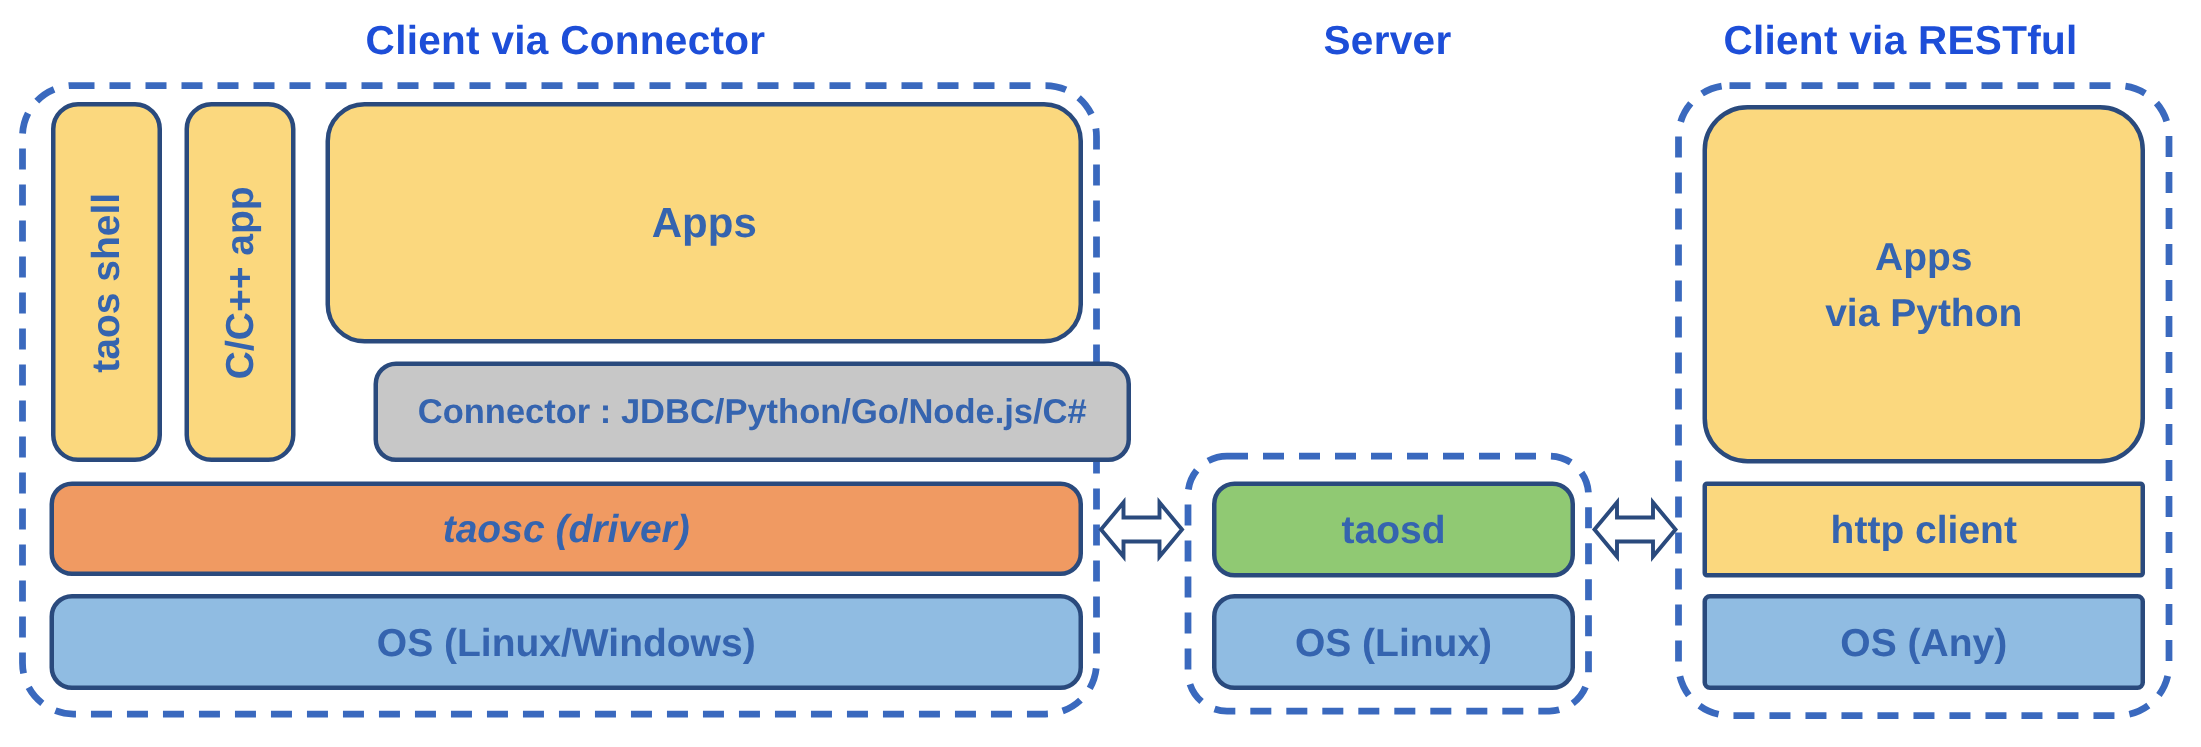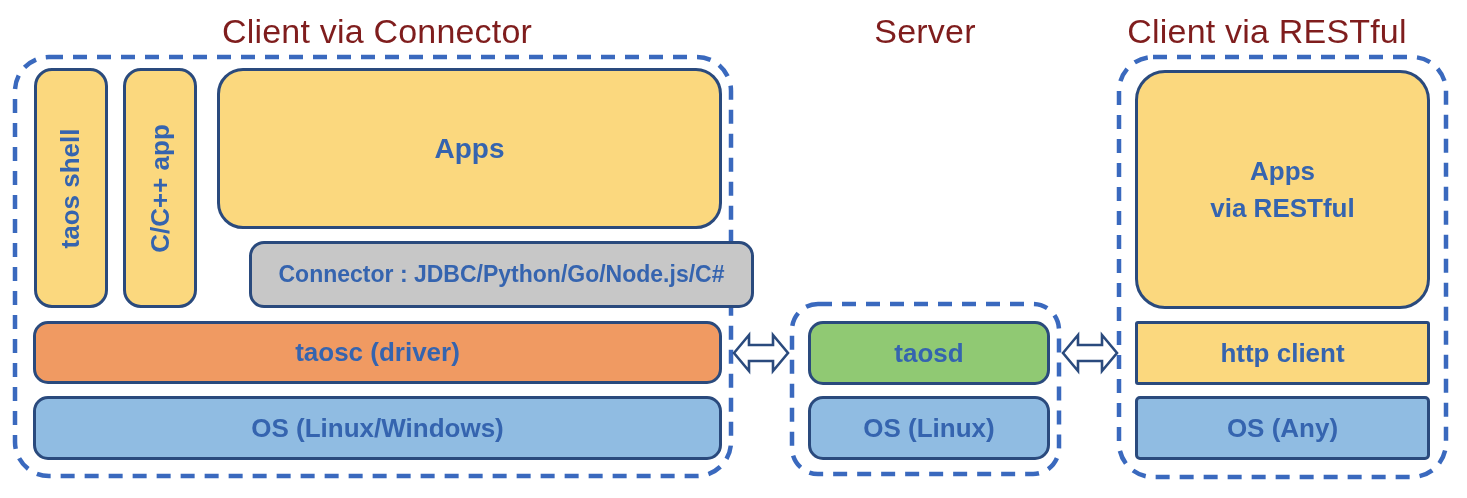--- a/index.html
+++ b/index.html
@@ -4,21 +4,21 @@
 <style>
   html,body{margin:0;padding:0;background:#ffffff;}
   body{
     width:1467px;height:498px;position:relative;overflow:hidden;
     font-family:"Liberation Sans","DejaVu Sans",sans-serif;
   }
   .canvas{position:absolute;left:0;top:0;width:1467px;height:498px;}
   .layer{position:absolute;left:0;top:0;width:1467px;height:498px;}
   .title{
     position:absolute;top:12px;transform:translateX(-50%);
-    font-size:34px;font-weight:normal;color:#7f1d1d;white-space:nowrap;
+    font-size:27px;font-weight:bold;color:#1d4ed8;white-space:nowrap;
     letter-spacing:0.2px;
   }
   .box{
     position:absolute;box-sizing:border-box;
     border:3px solid #2A4A7D;
     display:flex;align-items:center;justify-content:center;
     font-weight:bold;color:#3564AF;text-align:center;
   }
   .yellow{background:#FBD87E;}
   .gray{background:#C7C7C7;}
@@ -62,40 +62,40 @@
   </div>
 
   <div class="box yellow fs28" style="left:217px;top:68px;width:505px;height:161px;border-radius:26px;">
     <span>Apps</span>
   </div>
 
   <div class="box gray fs23" style="left:217px;top:241px;width:505px;height:67px;border-radius:15px;">
     <span>Connector : JDBC/Python/Go/Node.js/C#</span>
   </div>
 
-  <div class="box orange fs26" style="left:33px;top:321px;width:689px;height:63px;border-radius:15px;">
+  <div class="box orange fs26" style="left:33px;top:321px;width:689px;height:63px;border-radius:15px;font-style:italic;">
     <span>taosc (driver)</span>
   </div>
 
   <div class="box bluefill fs26" style="left:33px;top:396px;width:689px;height:64px;border-radius:15px;">
     <span>OS (Linux/Windows)</span>
   </div>
 
   <div class="box bluefill fs26" style="left:808px;top:396px;width:242px;height:64px;border-radius:15px;">
     <span>OS (Linux)</span>
   </div>
 
   <div class="box green fs26" style="left:808px;top:321px;width:242px;height:64px;border-radius:15px;">
     <span>taosd</span>
   </div>
 
   <div class="box yellow fs26 two-line" style="left:1135px;top:70px;width:295px;height:239px;border-radius:30px;">
     <div>
       <div>Apps</div>
-      <div>via RESTful</div>
+      <div>via Python</div>
     </div>
   </div>
 
   <div class="box yellow fs26" style="left:1135px;top:321px;width:295px;height:64px;border-radius:3px;">
     <span>http client</span>
   </div>
 
   <div class="box bluefill fs26" style="left:1135px;top:396px;width:295px;height:64px;border-radius:5px;">
     <span>OS (Any)</span>
   </div>

